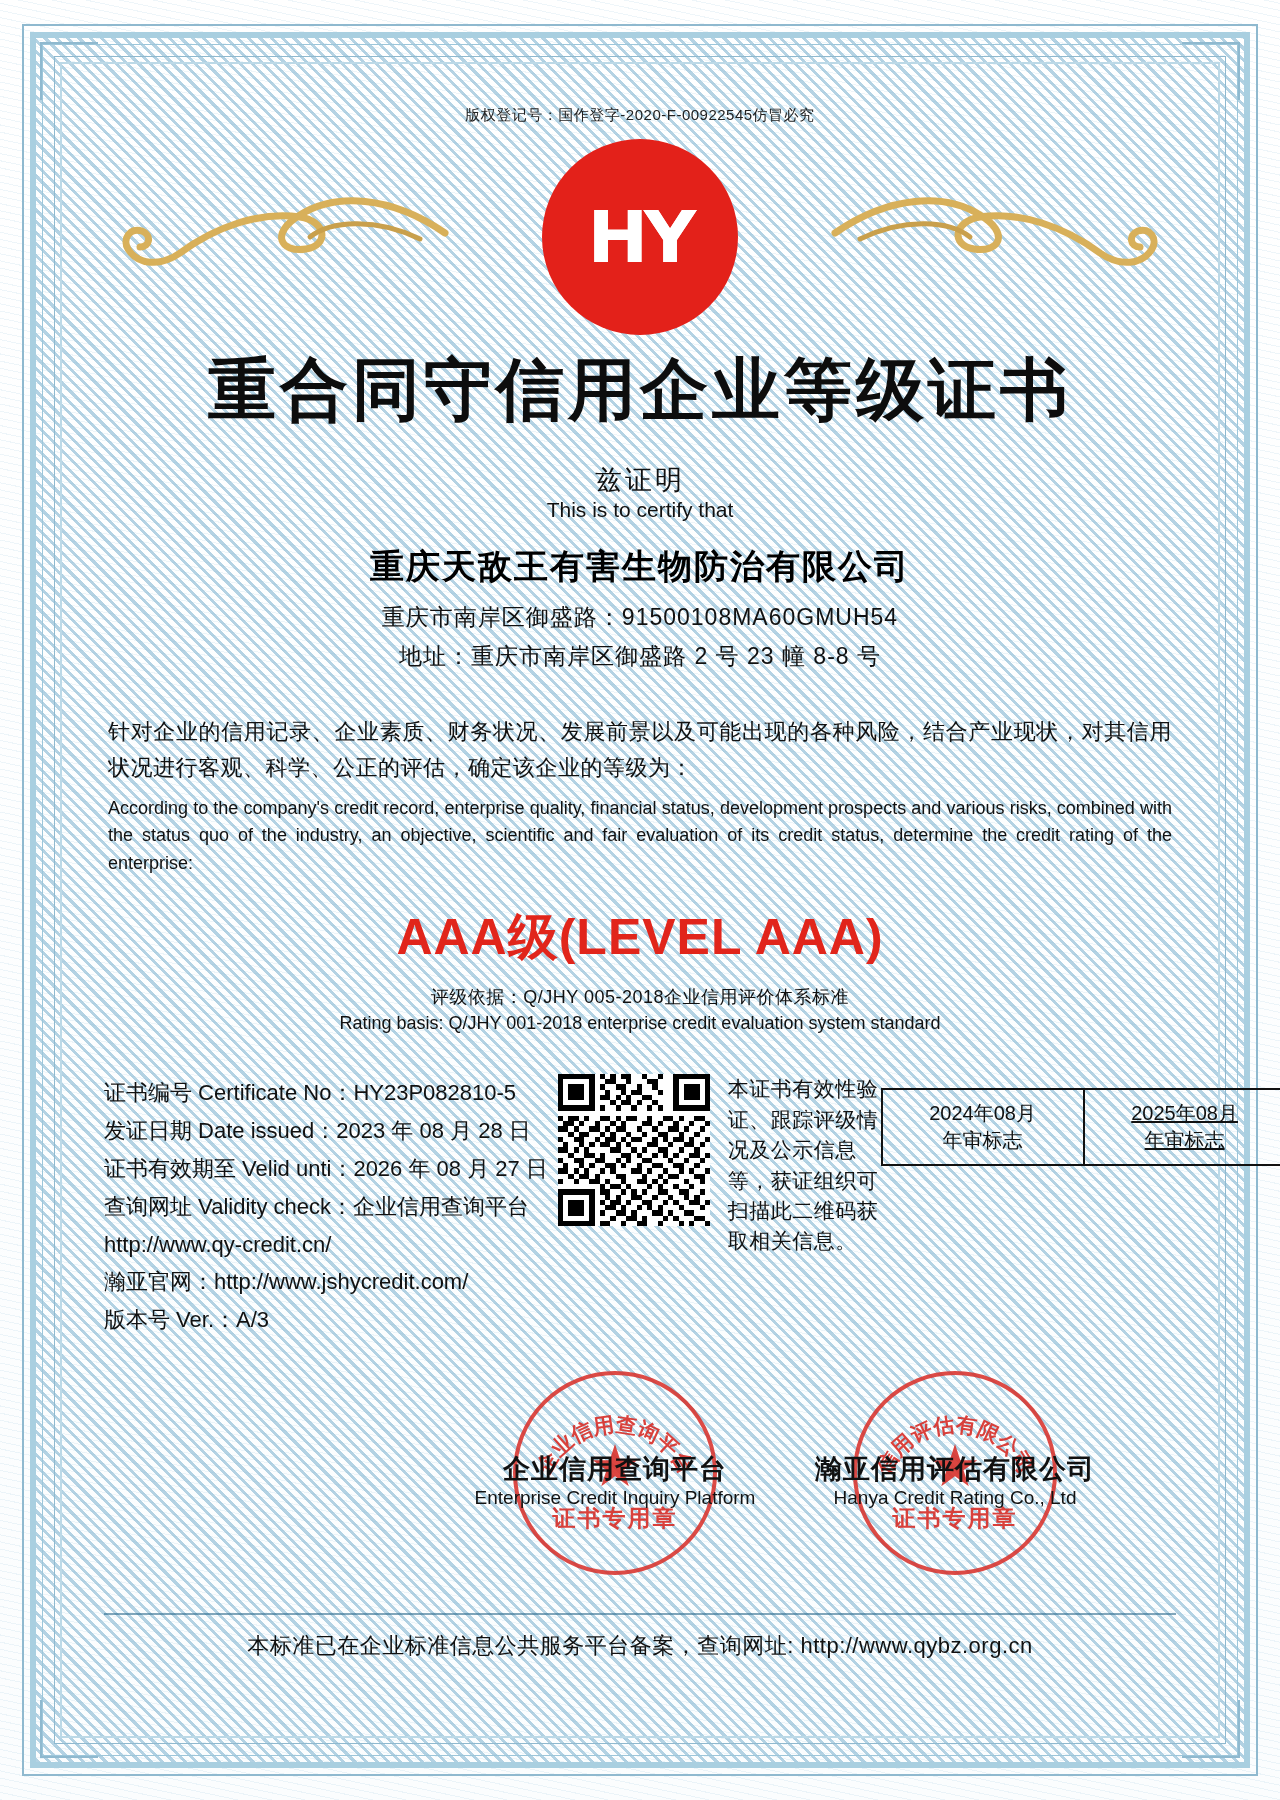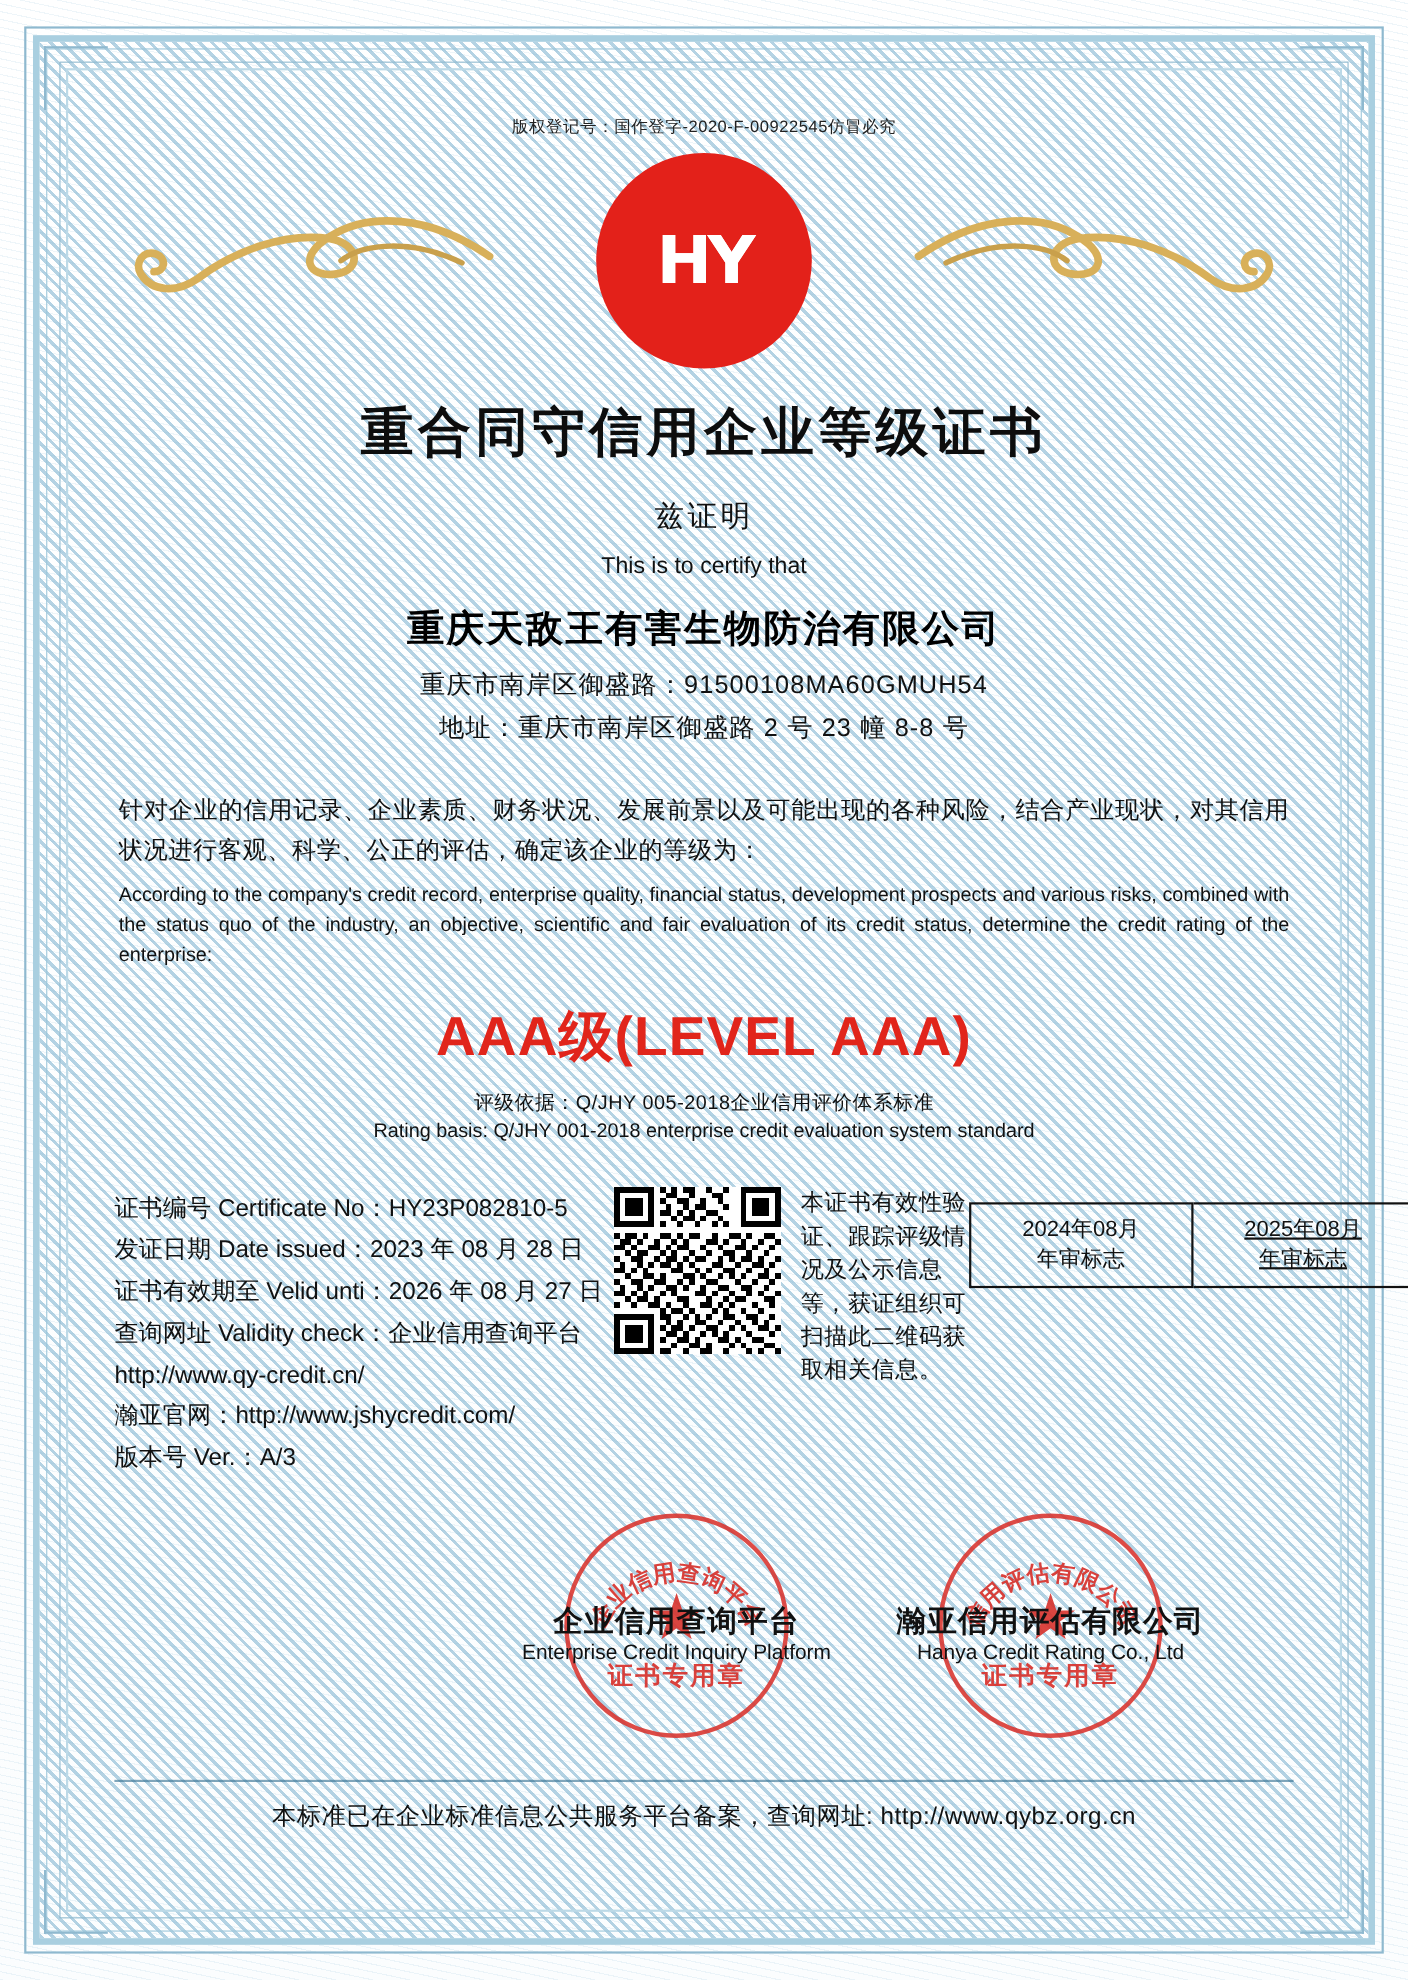--- a/index.html
+++ b/index.html
@@ -82,37 +82,37 @@
   }
   .flourish.left{left:40px;}
   .flourish.right{right:40px;}
   .logo{
     position:absolute;left:50%;top:10px;transform:translateX(-50%);
     width:196px;height:196px;border-radius:50%;
     background:#e3211a;
     display:flex;align-items:center;justify-content:center;
   }
   .logo-text{
-    color:#fff;font-size:60px;font-weight:bold;letter-spacing:-4px;
+    color:#fff;font-size:72px;font-weight:bold;letter-spacing:-4px;
     font-family:"DejaVu Sans",sans-serif;
     line-height:1;
     text-shadow:0 0 0 #fff;
   }
 
   
   .title-cn{
-    font-size:48px;font-weight:bold;color:#0d0d0d;
-    letter-spacing:4px;margin-top:22px;
+    font-size:68px;font-weight:bold;color:#0d0d0d;
+    letter-spacing:4px;margin-top:6px;
     font-family:Liberation Serif, serif;
   }
   .title-en{
     font-size:23px;color:#1a1a1a;margin-top:12px;letter-spacing:.2px;
   }
   .certify-cn{font-size:27px;color:#111;margin-top:26px;letter-spacing:3px;}
-  .certify-en{font-size:21px;color:#111;margin-top:16px;}
+  .certify-en{font-size:21px;color:#111;margin-top:0;}
 
   .company{
     font-size:34px;font-weight:bold;color:#000;
     margin-top:22px;letter-spacing:2px;
   }
   .usci{font-size:23px;color:#111;margin-top:12px;letter-spacing:1px;}
   .addr{font-size:23px;color:#111;margin-top:8px;letter-spacing:1px;}
 
   
   .body-block{

